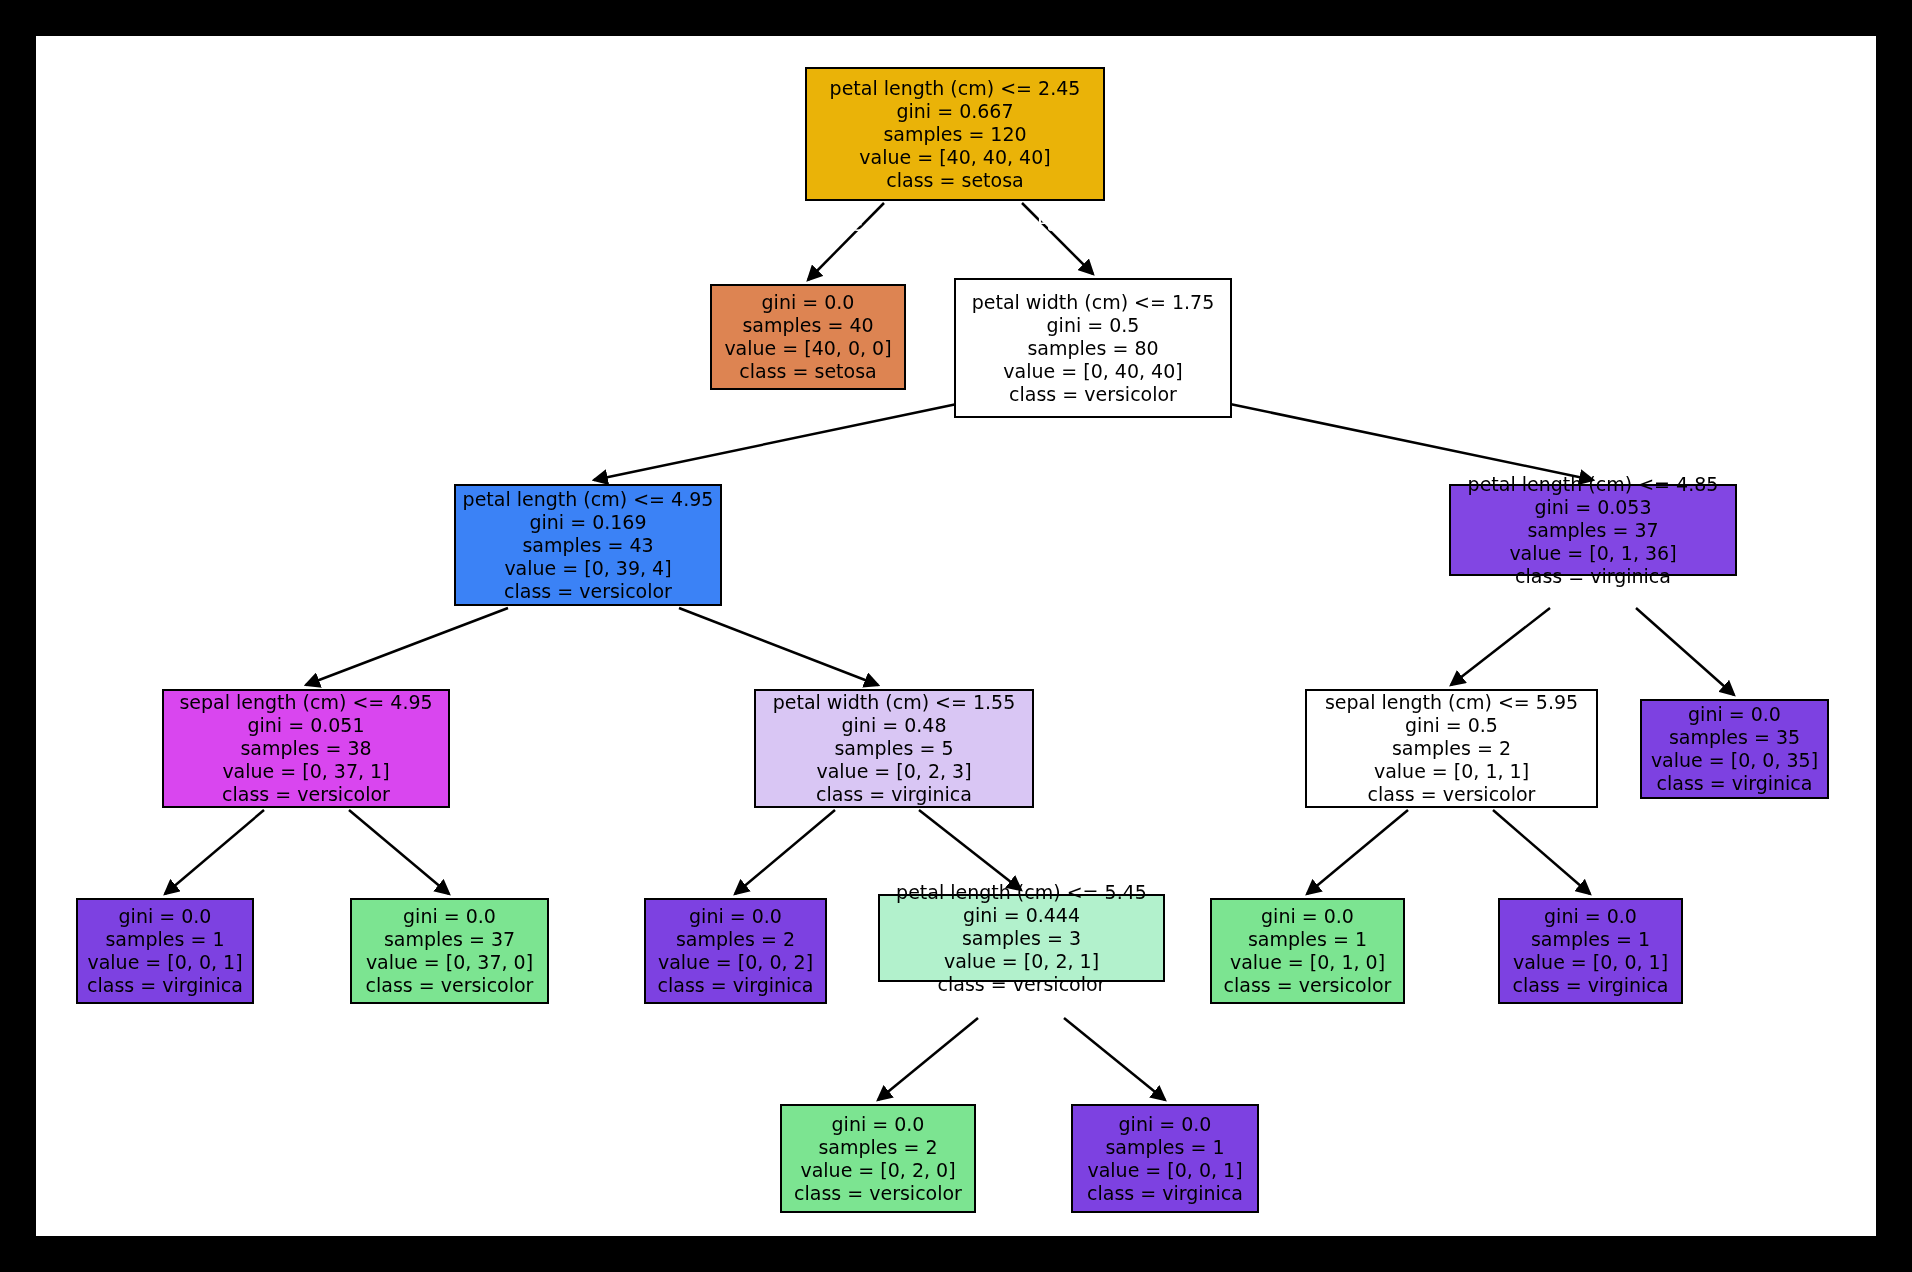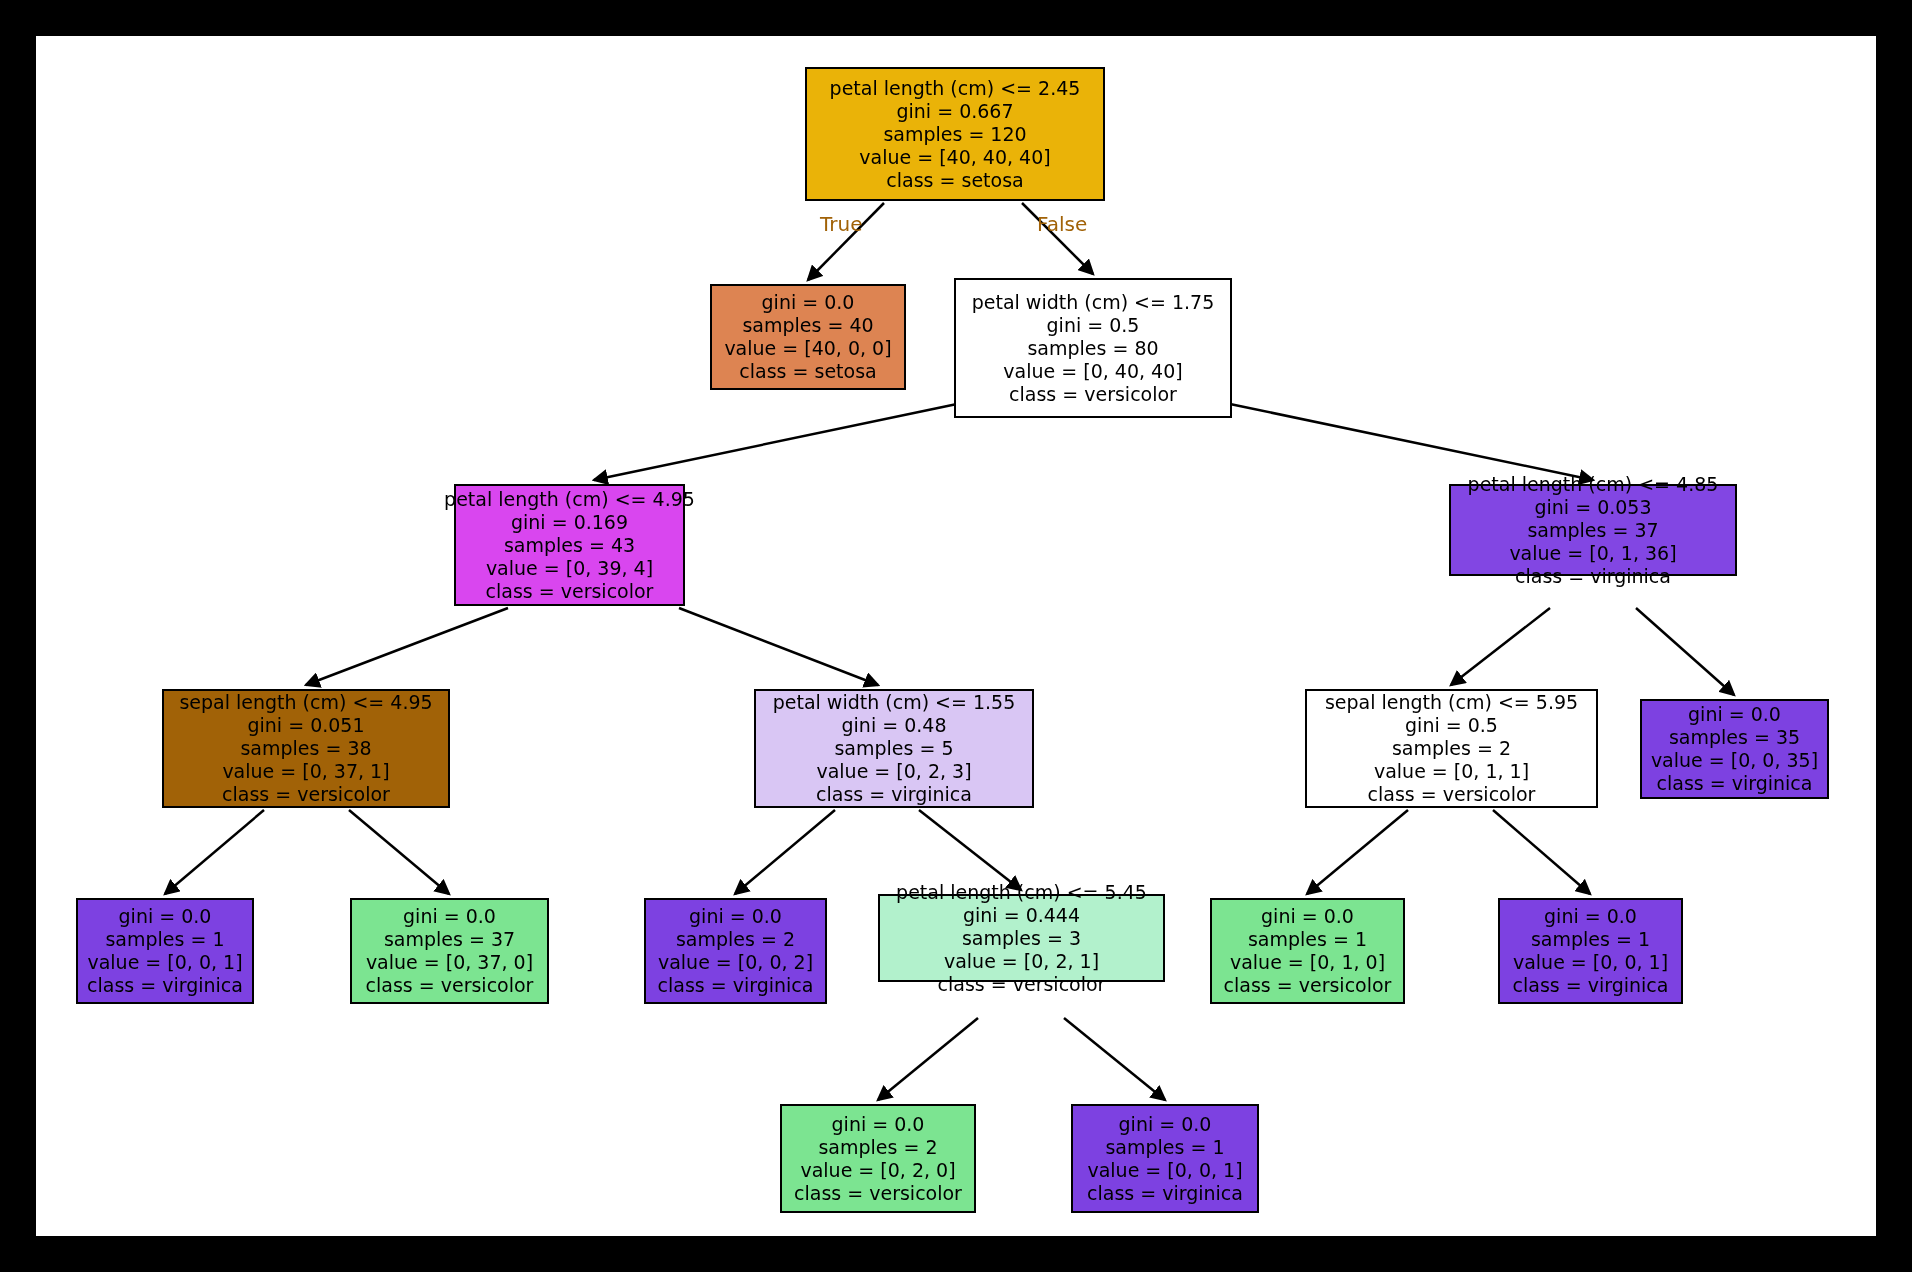--- a/index.html
+++ b/index.html
@@ -28,21 +28,21 @@
     display:flex; flex-direction:column;
     justify-content:center; align-items:center;
     text-align:center;
     font-size:19px; line-height:23px;
     color:#000000;
     z-index:2;
     white-space:nowrap;
   }
   .edge-label {
     position:absolute;
-    font-size:20px; color:#a16207;
+    font-size:20px; color:#ffffff;
     z-index:2;
   }
 </style>
 </head>
 <body>
 
 <div class="canvas"></div>
 
 <svg class="edges" viewBox="0 0 1912 1272">
   <defs>
@@ -89,37 +89,37 @@
 </div>
 
 <div class="node" style="left: 954px; top: 278px; width: 278px; height: 140px; background-color: rgb(255, 255, 255);">
   <div>petal width (cm) &lt;= 1.75</div>
   <div>gini = 0.5</div>
   <div>samples = 80</div>
   <div>value = [0, 40, 40]</div>
   <div>class = versicolor</div>
 </div>
 
-<div class="node" style="left: 454px; top: 484px; width: 231px; height: 122px; background-color: #d946ef;">
+<div class="node" style="left: 454px; top: 484px; width: 268px; height: 122px; background-color: #3b82f6;">
   <div>petal length (cm) &lt;= 4.95</div>
   <div>gini = 0.169</div>
   <div>samples = 43</div>
   <div>value = [0, 39, 4]</div>
   <div>class = versicolor</div>
 </div>
 
 <div class="node" style="left: 1449px; top: 484px; width: 288px; height: 92px; background-color: rgb(130, 70, 227);">
   <div>petal length (cm) &lt;= 4.85</div>
   <div>gini = 0.053</div>
   <div>samples = 37</div>
   <div>value = [0, 1, 36]</div>
   <div>class = virginica</div>
 </div>
 
-<div class="node" style="left: 162px; top: 689px; width: 288px; height: 119px; background-color: #a16207;">
+<div class="node" style="left: 162px; top: 689px; width: 288px; height: 119px; background-color: #d946ef;">
   <div>sepal length (cm) &lt;= 4.95</div>
   <div>gini = 0.051</div>
   <div>samples = 38</div>
   <div>value = [0, 37, 1]</div>
   <div>class = versicolor</div>
 </div>
 
 <div class="node" style="left: 738px; top: 689px; width: 280px; height: 119px; background-color: rgb(217, 198, 244); margin-left: 16px;">
   <div>petal width (cm) &lt;= 1.55</div>
   <div>gini = 0.48</div>

